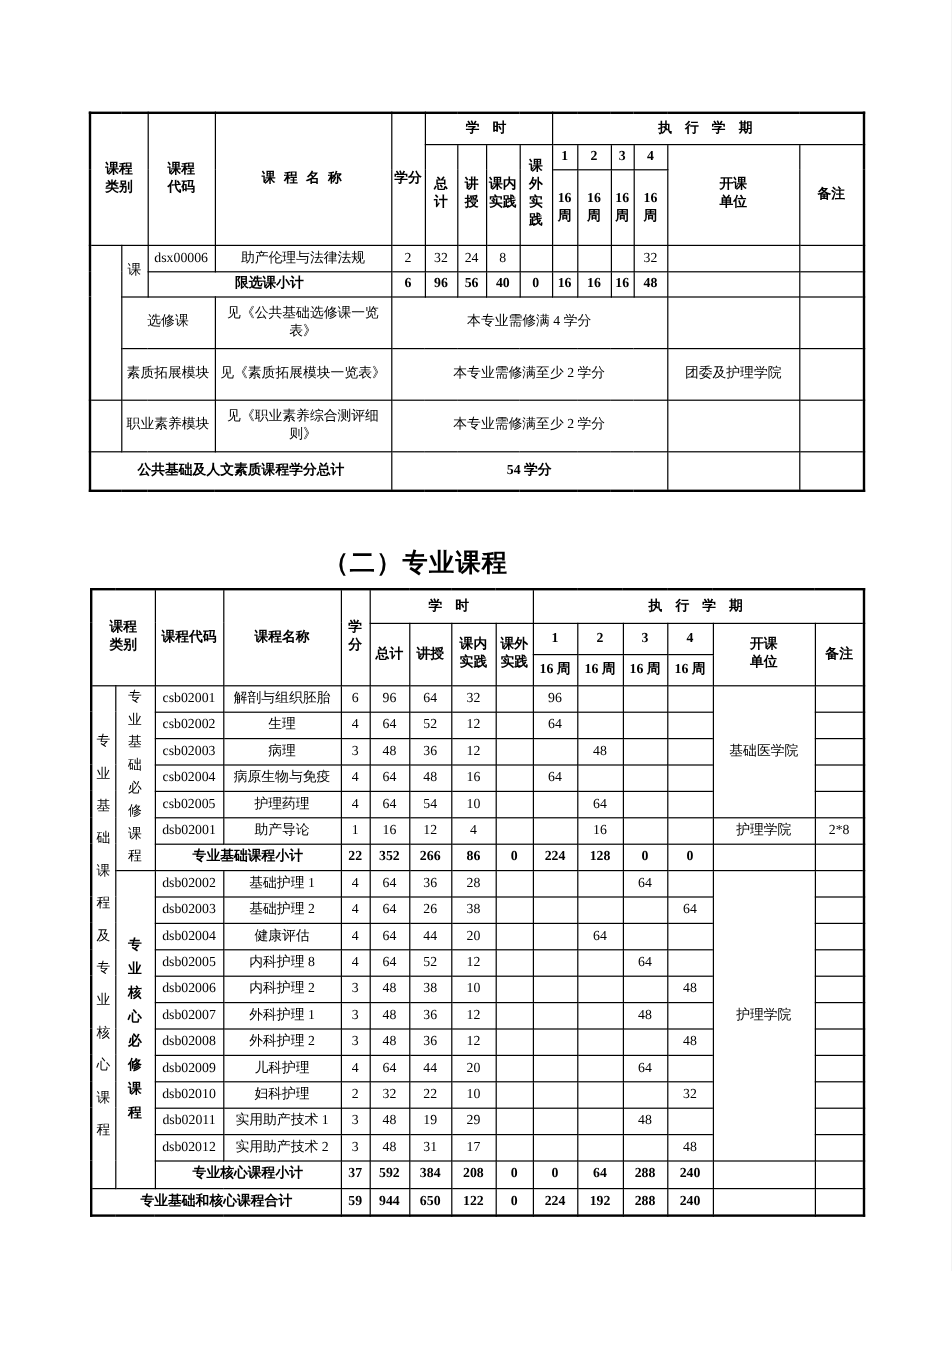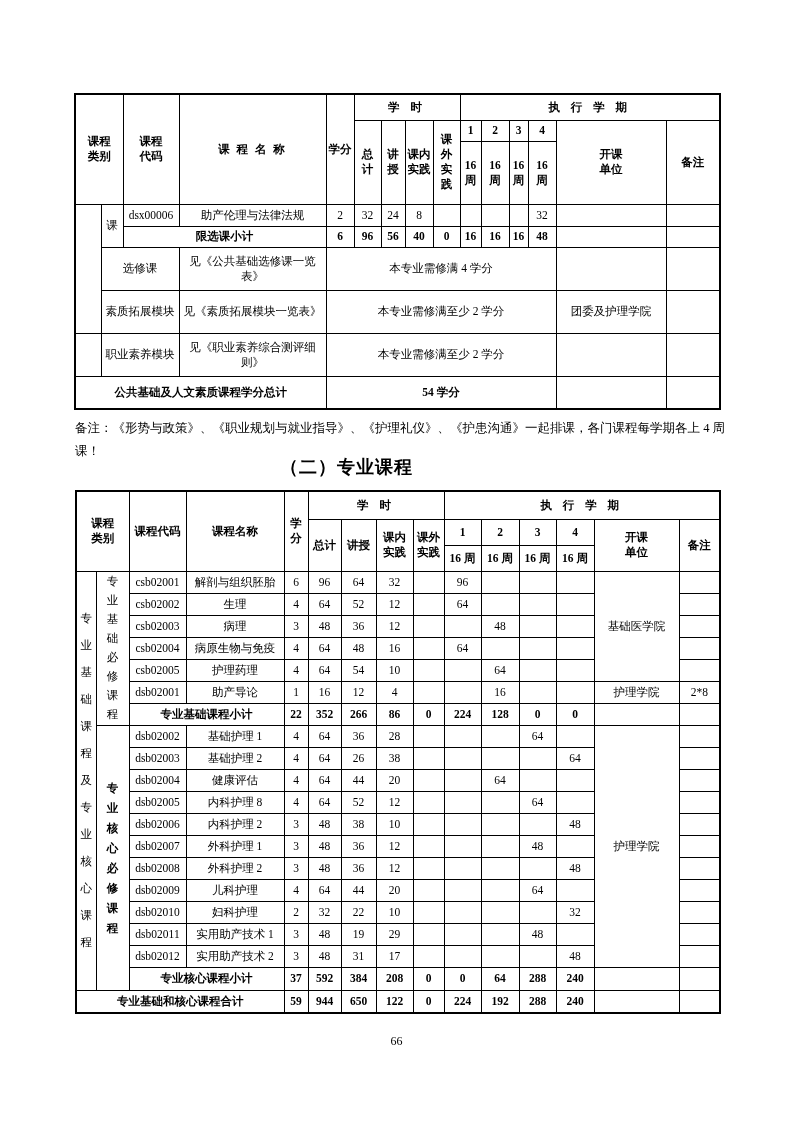--- a/index.html
+++ b/index.html
@@ -12,21 +12,21 @@
   .b{font-weight:bold;}
   .ls{letter-spacing:4px;}
   .ls2{letter-spacing:2px;}
   .vtext{display:inline-block;width:1.1em;word-break:break-all;}
   .lh19{line-height:19px;}
   .lh20{line-height:20px;font-weight:bold;}
   .lh27{line-height:27px;}
   .note{position:absolute;left:75px;top:417px;width:652px;font-size:12.5px;line-height:1.85;
         text-align:left;white-space:pre-line;}
   .sec-title{position:absolute;left:0;top:455px;width:693px;text-align:center;
-        font-size:18px;font-weight:bold;font-family:"Liberation Sans","DejaVu Sans",sans-serif;letter-spacing:1px;}
+        font-size:21px;font-weight:bold;font-family:"Liberation Sans","DejaVu Sans",sans-serif;letter-spacing:1px;}
   .pagenum{position:absolute;left:0;top:1034px;width:793px;text-align:center;font-size:12px;}
 </style>
 </head>
 <body>
 
 <div class="page">
 
   <table class="doc" style="left:74px;top:93px;width:645px;">
     <colgroup>
       <col style="width:26px">
@@ -141,22 +141,20 @@
       </tr>
       <tr style="height:33px">
         <td colspan="4" class="b">公共基础及人文素质课程学分总计</td>
         <td colspan="9" class="b">54 学分</td>
         <td></td>
         <td></td>
       </tr>
     </tbody>
   </table>
 
-  <div class="note">备注：《形势与政策》、《职业规划与就业指导》、《护理礼仪》、《护患沟通》一起排课，各门课程每学期各上 4 周
-课！</div>
 
   <div class="sec-title">（二）专业课程</div>
 
   <table class="doc" style="left:75px;top:490px;width:644px;">
     <colgroup>
       <col style="width:20px">
         <col style="width:33px">
         <col style="width:57px">
         <col style="width:98px">
       <col style="width:24px">
@@ -487,15 +485,14 @@
         <td class="b">224</td>
         <td class="b">192</td>
         <td class="b">288</td>
         <td class="b">240</td>
         <td></td>
         <td></td>
       </tr>
     </tbody>
   </table>
 
-  <div class="pagenum">66</div>
 
 </div>
 
 </body></html>

